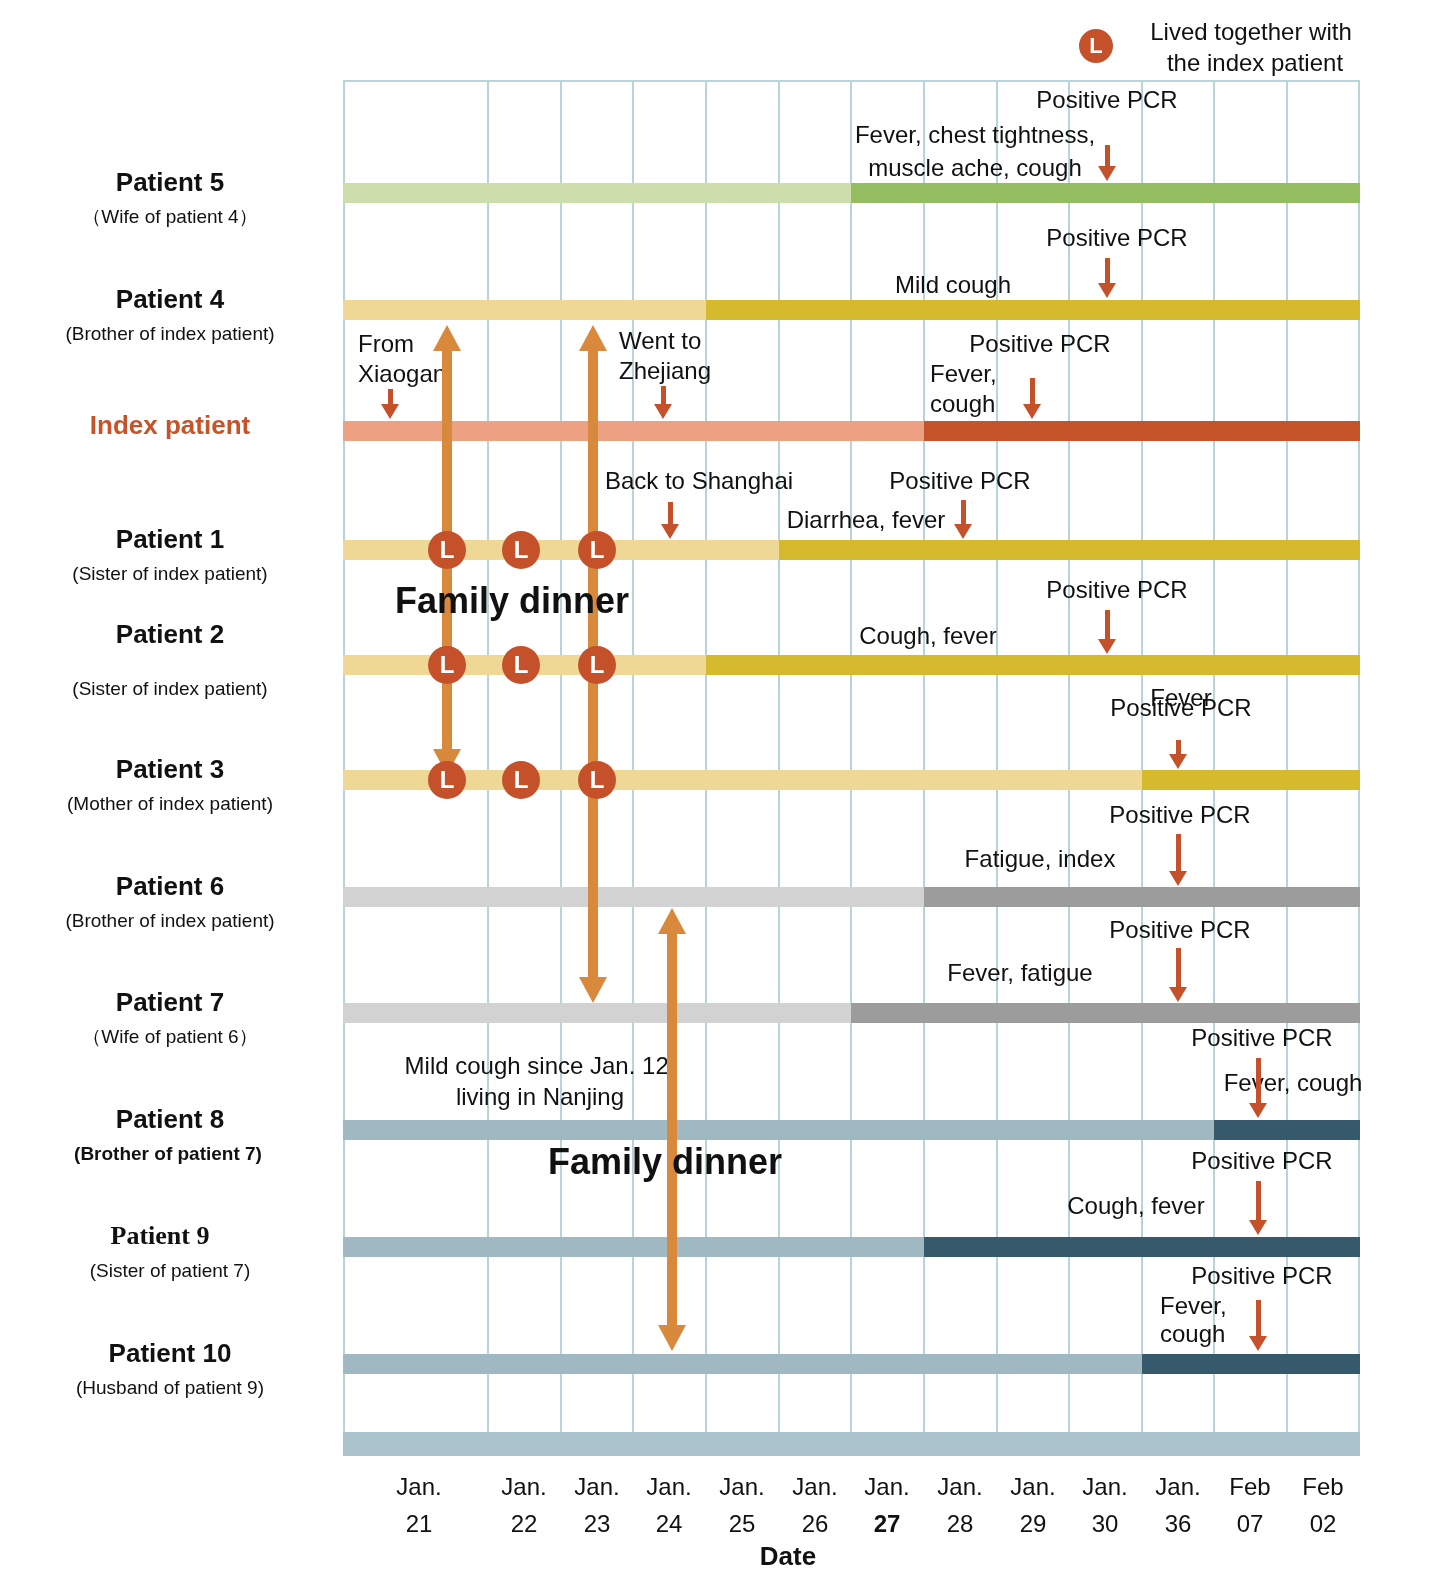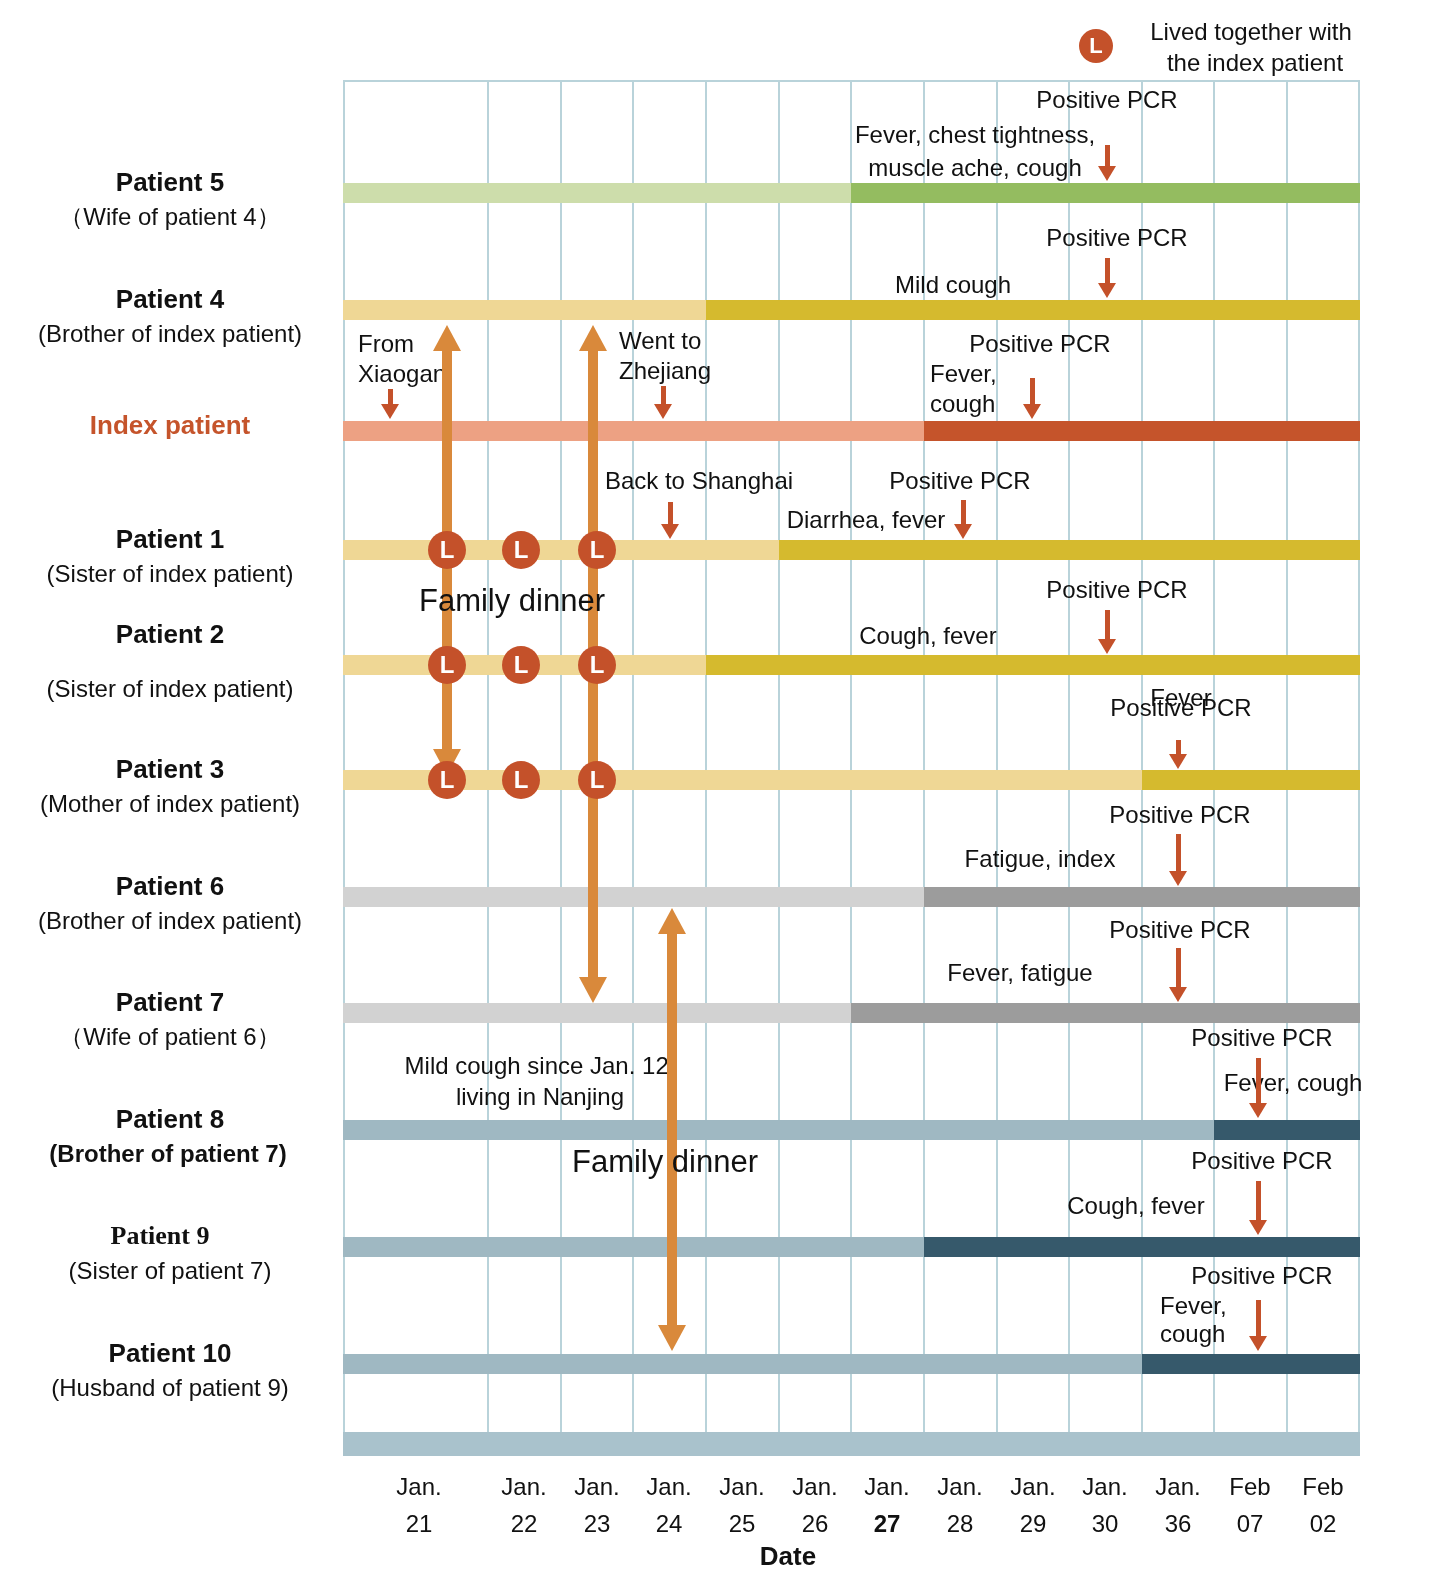--- a/index.html
+++ b/index.html
@@ -5,25 +5,25 @@
   html,body{margin:0;padding:0;background:#ffffff;}
   #canvas{
     position:relative;width:1431px;height:1583px;background:#ffffff;overflow:hidden;
     font-family:"Liberation Sans","DejaVu Sans",sans-serif;color:#111;
   }
   #grid-rect{position:absolute;border:2px solid #b9d3da;box-sizing:border-box;background:transparent;}
   .grid-line{position:absolute;width:2px;background:#b9d3da;}
   .bar-seg{position:absolute;height:20px;}
   .bottom-strip{position:absolute;height:24px;}
   .row-name{position:absolute;font-weight:bold;font-size:26px;white-space:nowrap;transform:translate(-50%,-50%);}
-  .row-sub{position:absolute;font-size:24px;white-space:nowrap;transform:translate(-50%,-50%);}
+  .row-sub{position:absolute;font-size:19px;white-space:nowrap;transform:translate(-50%,-50%);}
   .ann-line{position:absolute;font-size:24px;white-space:nowrap;}
   .ann-center{transform:translate(-50%,-50%);}
   .ann-left{transform:translate(0,-50%);}
-  .fd-label{position:absolute;font-weight:normal;font-size:31px;white-space:nowrap;transform:translate(-50%,-50%);z-index:6;}
+  .fd-label{position:absolute;font-weight:bold;font-size:36px;white-space:nowrap;transform:translate(-50%,-50%);z-index:6;}
   .shaft{position:absolute;z-index:4;}
   .head{position:absolute;width:0;height:0;z-index:4;}
   .lcircle{position:absolute;width:38px;height:38px;border-radius:50%;z-index:7;
     display:flex;align-items:center;justify-content:center;color:#fff;font-weight:bold;font-size:24px;}
   .legend-circle{position:absolute;width:34px;height:34px;border-radius:50%;z-index:7;
     display:flex;align-items:center;justify-content:center;color:#fff;font-weight:bold;font-size:22px;}
   .date-line{position:absolute;font-size:24px;white-space:nowrap;transform:translate(-50%,-50%);}
   .axis-title{position:absolute;font-size:26px;font-weight:bold;transform:translate(-50%,-50%);}
   .legend-text{position:absolute;font-size:24px;white-space:nowrap;transform:translate(-50%,-50%);}
 </style>

